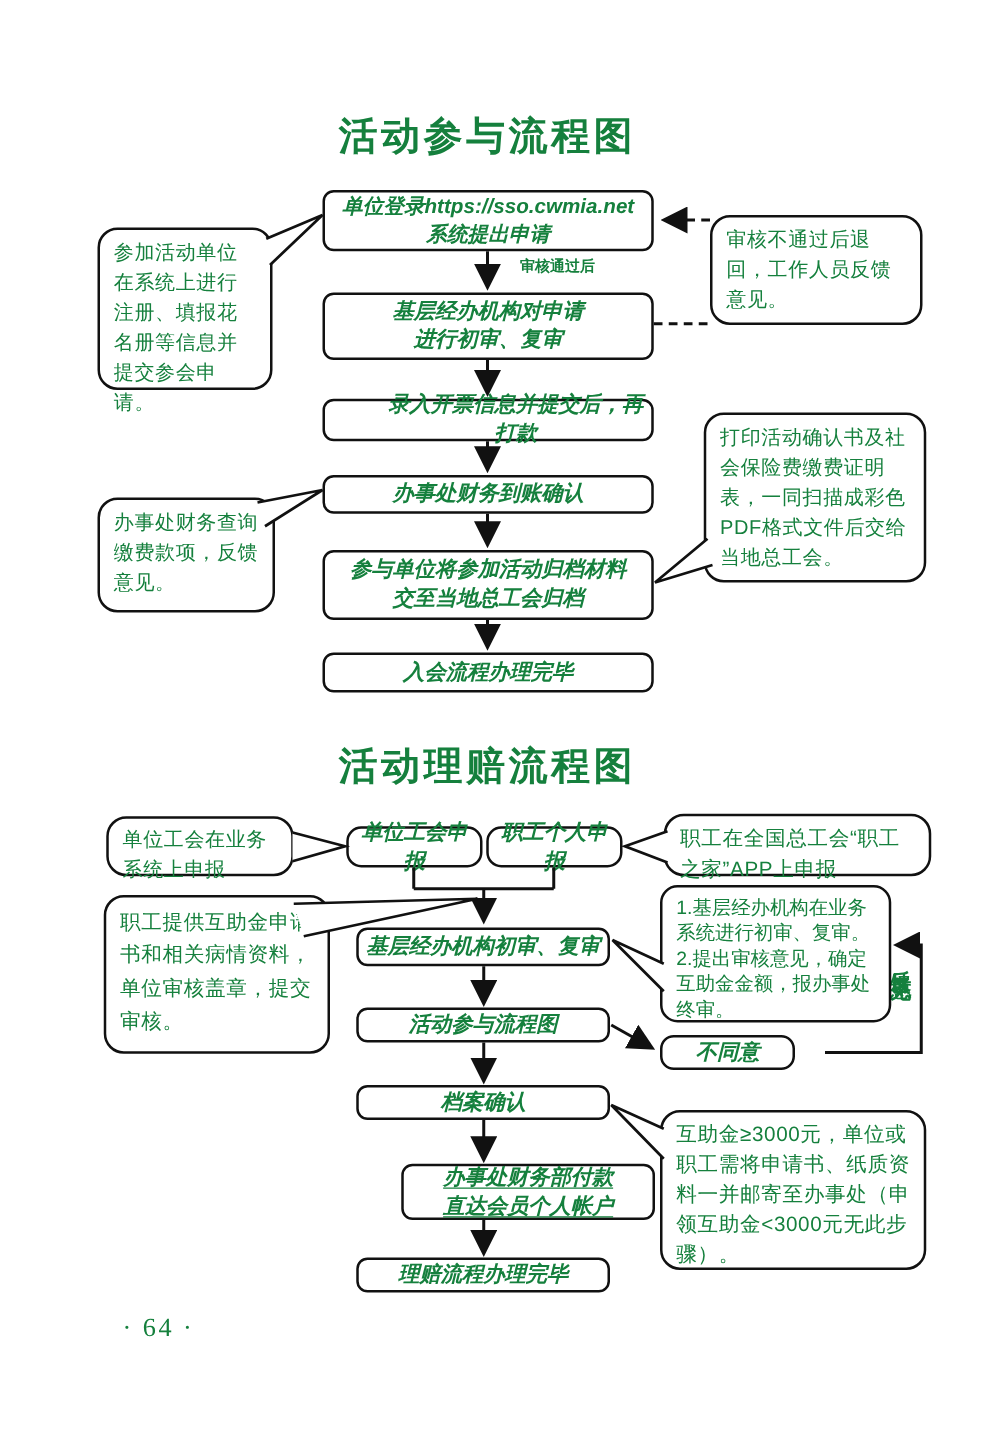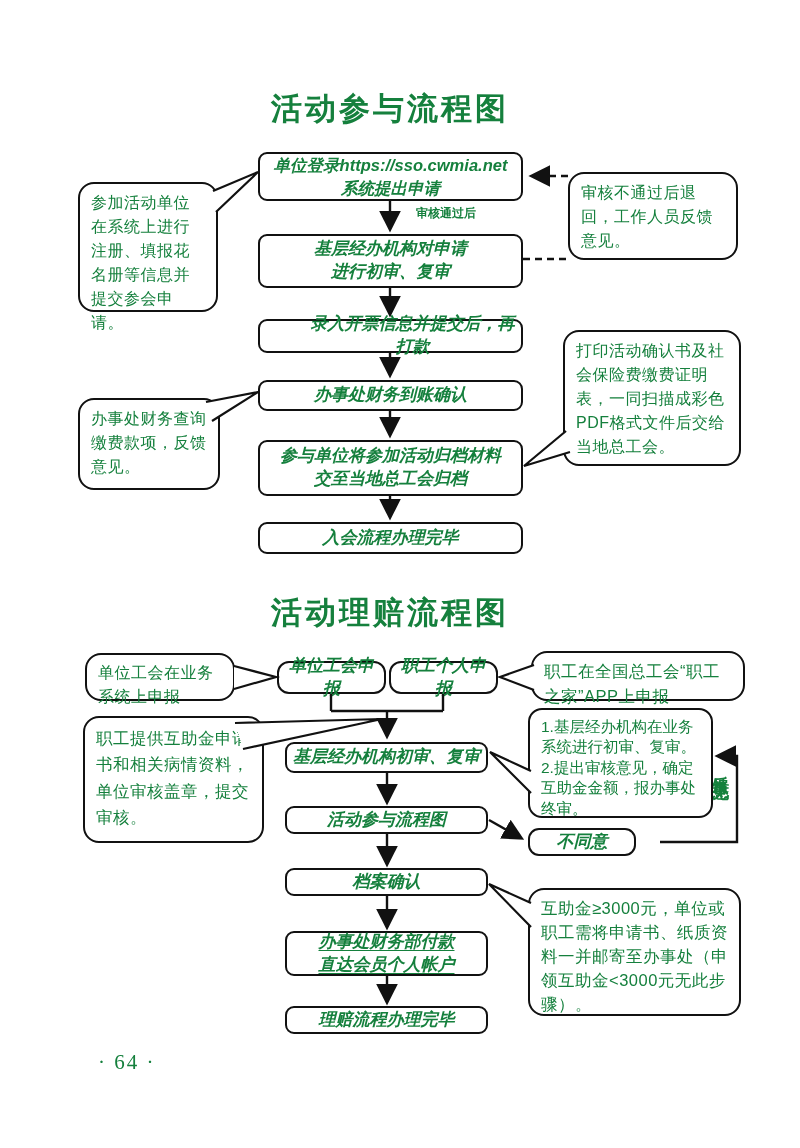--- a/index.html
+++ b/index.html
@@ -13,21 +13,21 @@
     font-family:"Liberation Serif",serif;font-weight:900;font-size:31px;
     letter-spacing:3px;text-align:center;white-space:nowrap;
   }
   .node{
     border:2.5px solid #111;border-radius:9px;background:#fff;
     display:flex;align-items:center;justify-content:center;text-align:center;
     font-weight:700;font-size:17px;line-height:1.35;white-space:pre-line;
     padding:2px 4px;
     font-style:italic;
   }
-  .node.underlined{text-decoration:underline;text-underline-offset:3px;}
+  .node.underlined{text-decoration:underline;text-underline-offset:3px;margin-left:36px;}
   .bubble{
     border:2.5px solid #111;border-radius:16px;background:#fff;
     font-size:16px;line-height:1.5;padding:7px 11px;letter-spacing:0.5px;
     white-space:pre-line;
   }
   .edge-label{font-weight:700;font-size:12px;white-space:nowrap;margin-left:12px;}
   .vertical-label{
     writing-mode:vertical-rl;text-orientation:upright;font-weight:700;
     font-size:17px;letter-spacing:3px;line-height:1;
   }

